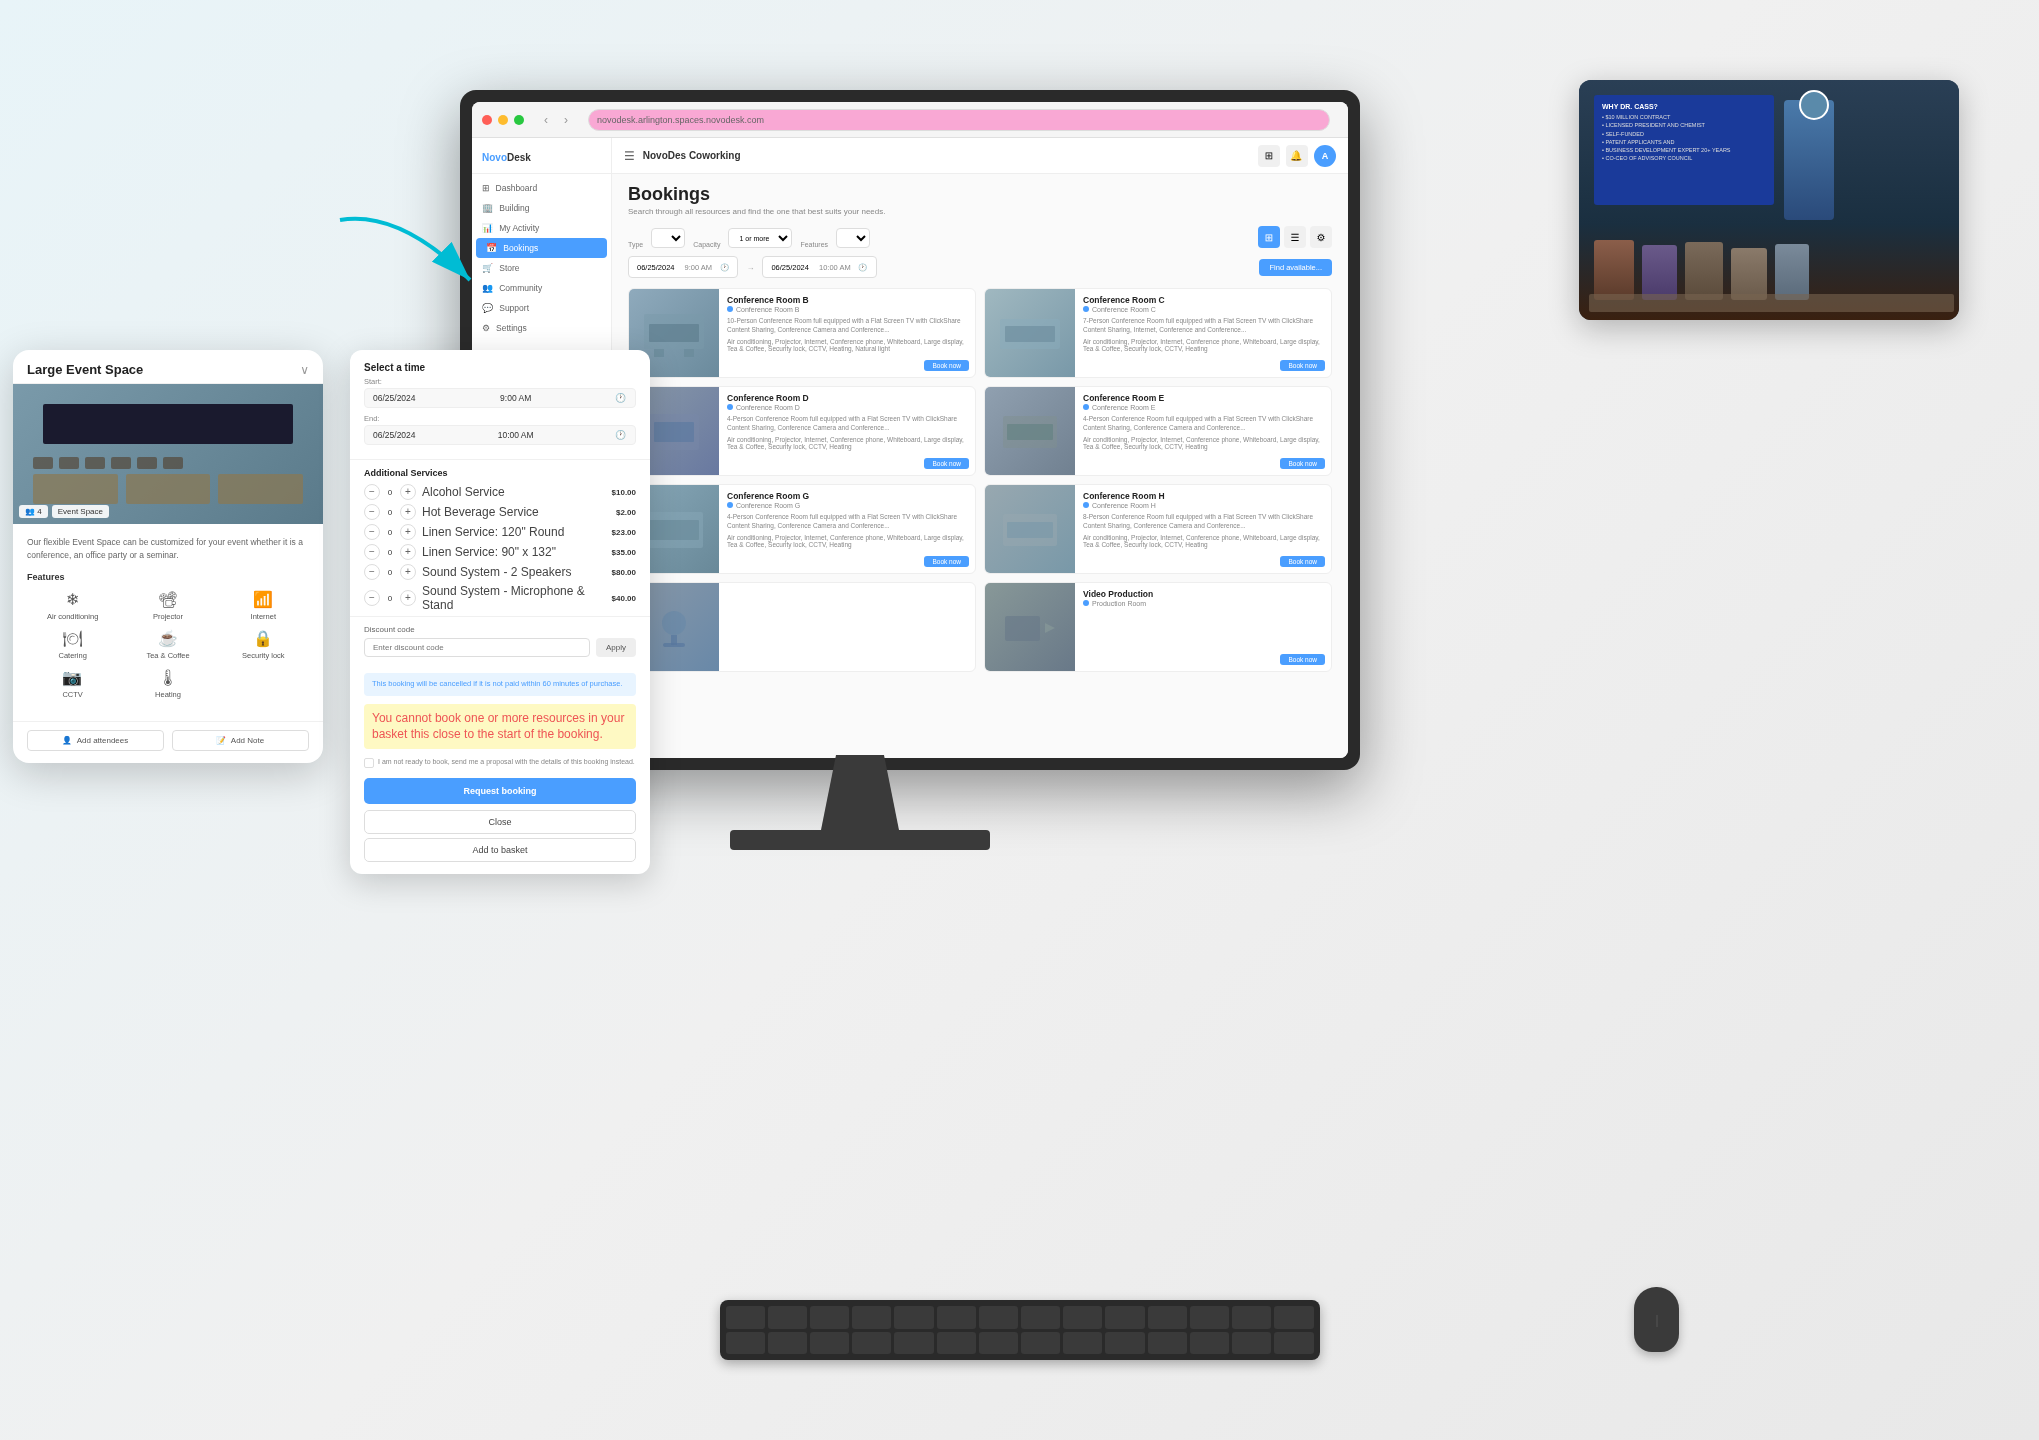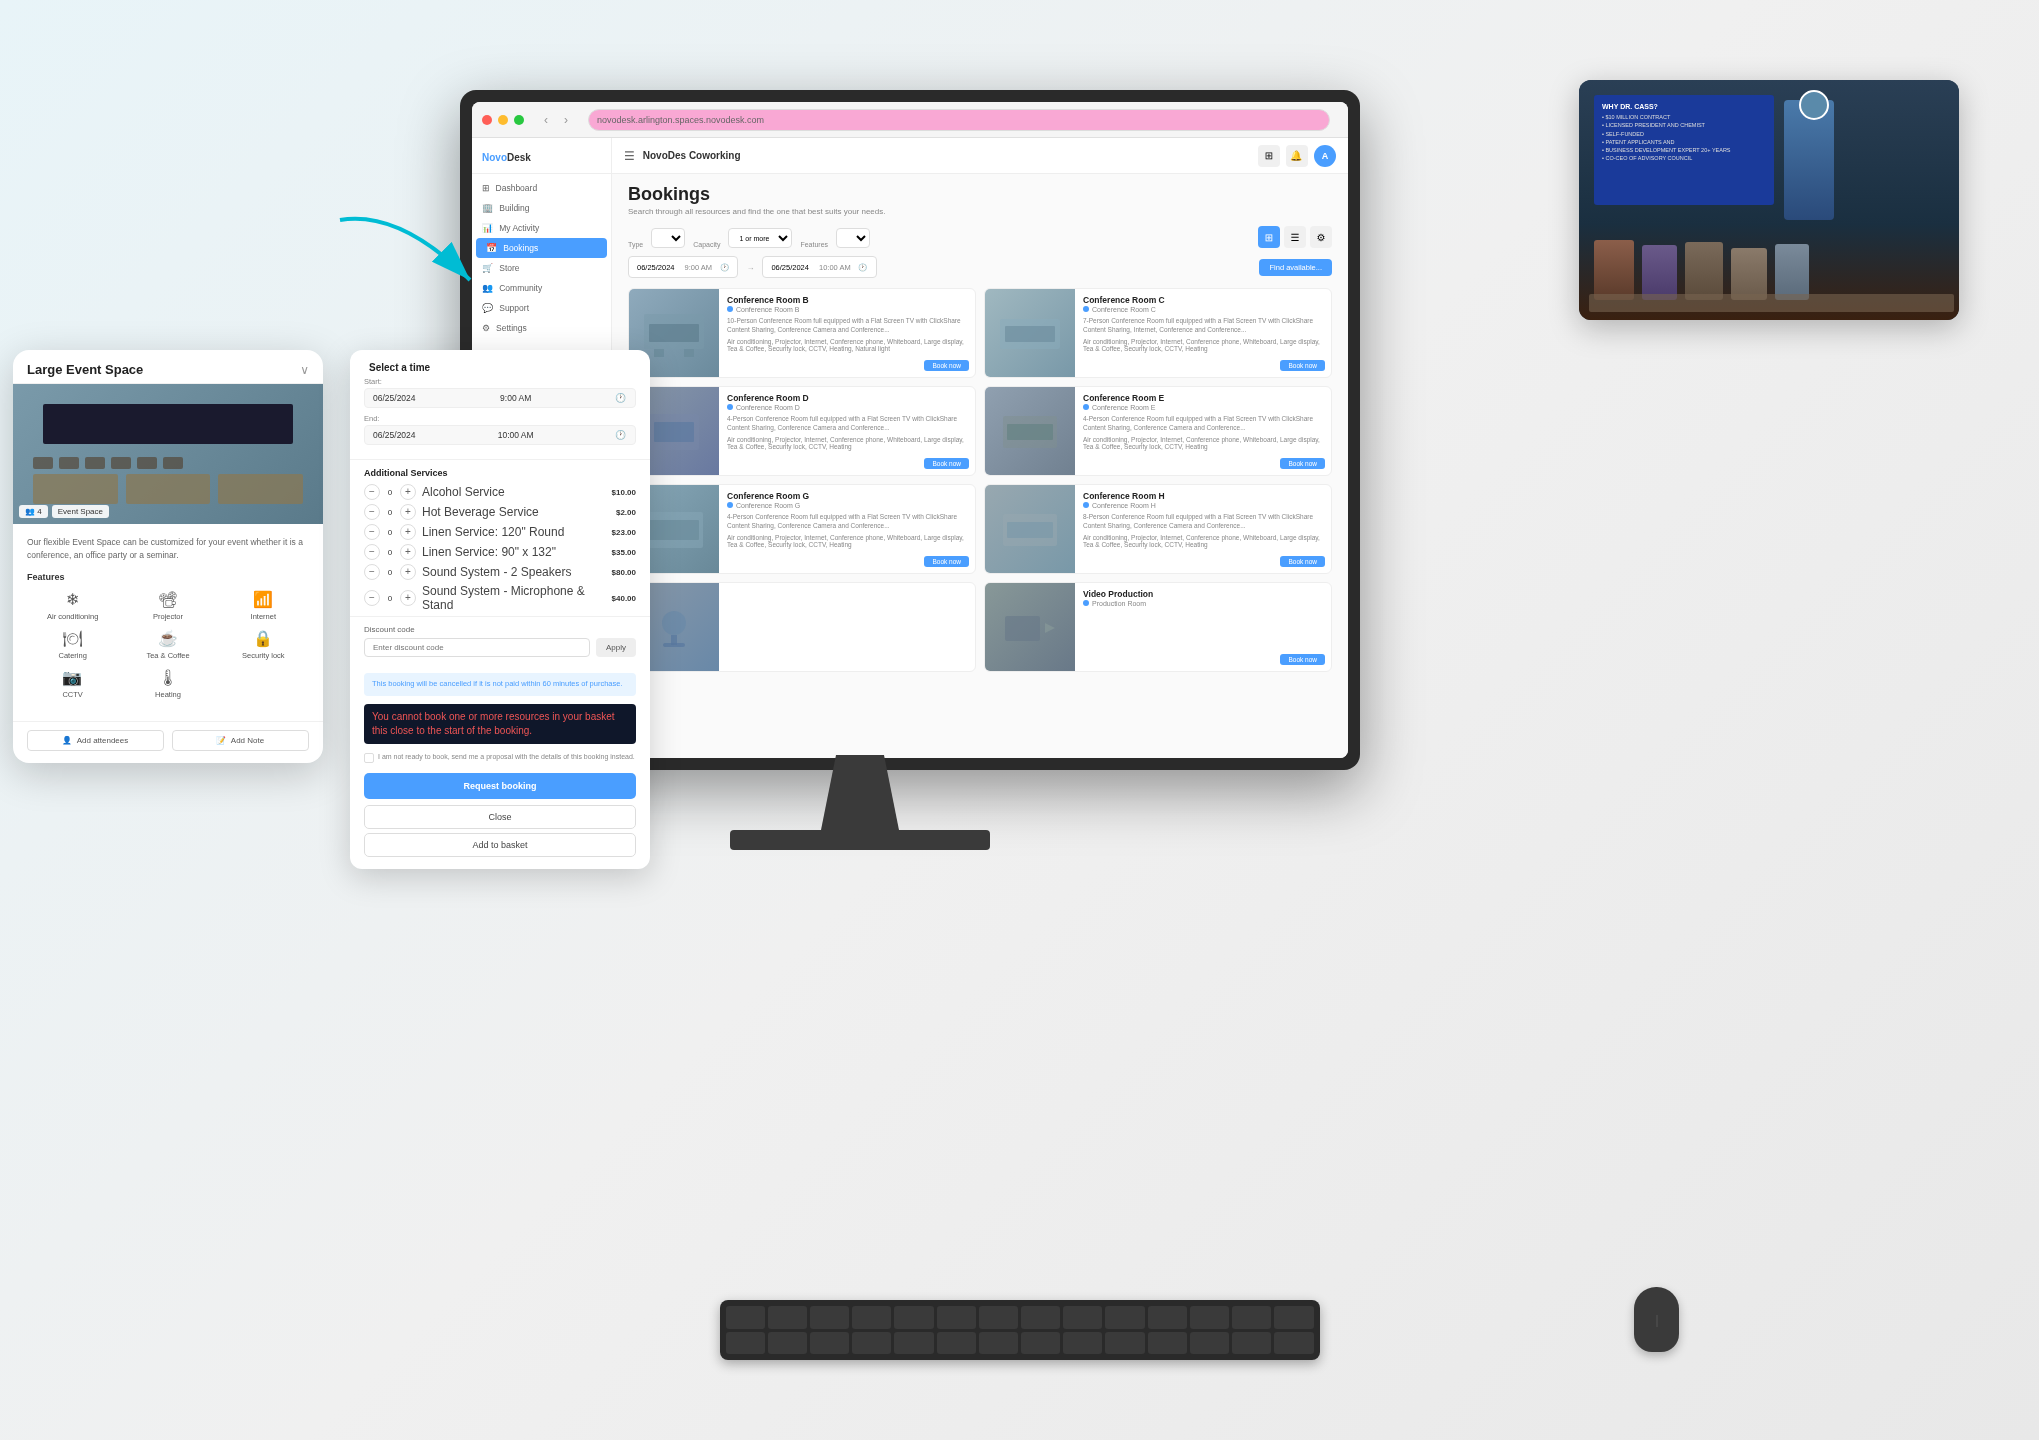--- a/index.html
+++ b/index.html
@@ -438,22 +438,21 @@
       background: #fff;
       border-radius: 12px;
       box-shadow: 0 8px 32px rgba(0,0,0,0.18);
       overflow: hidden;
       z-index: 40;
     }
     .modal-section-title {
       font-size: 10px;
       font-weight: 700;
       color: #222;
-      padding: 12px 4px 4px;
-      margin-left: 15px;
+      padding: 12px 14px 4px;
     }
     .modal-datetime-group {
       padding: 0 14px 8px;
     }
     .datetime-label {
       font-size: 7.5px;
       color: #888;
       margin-bottom: 2px;
     }
     .datetime-value {
@@ -555,24 +554,24 @@
       margin: 8px 14px;
       background: #e8f4ff;
       border-radius: 4px;
       padding: 6px 8px;
       font-size: 7.5px;
       color: #4a9eff;
       line-height: 1.4;
     }
     .error-box {
       margin: 4px 14px;
-      background: #0f172a;
+      background: #fef9c3;
       border-radius: 4px;
       padding: 6px 8px;
-      font-size: 10px;
+      font-size: 12px;
       color: #e55;
       line-height: 1.4;
     }
     .checkbox-row {
       display: flex;
       align-items: flex-start;
       gap: 4px;
       padding: 4px 14px;
     }
     .checkbox-small {

